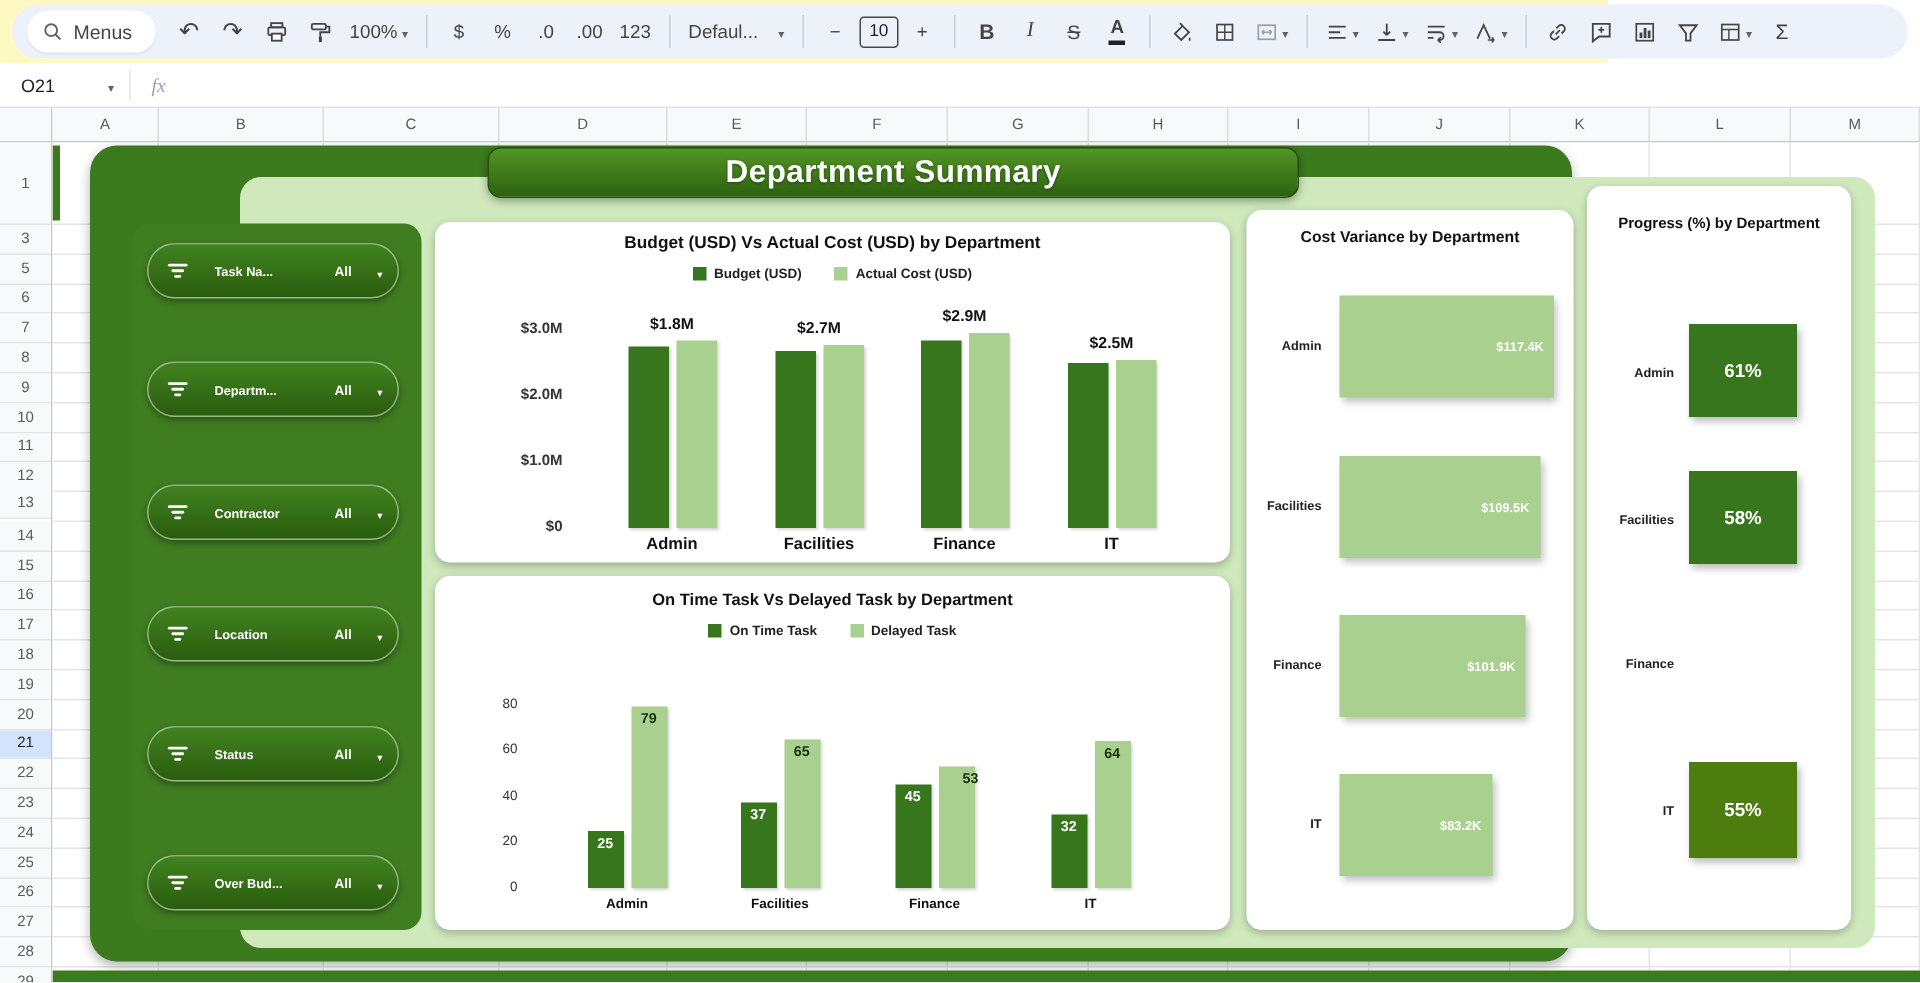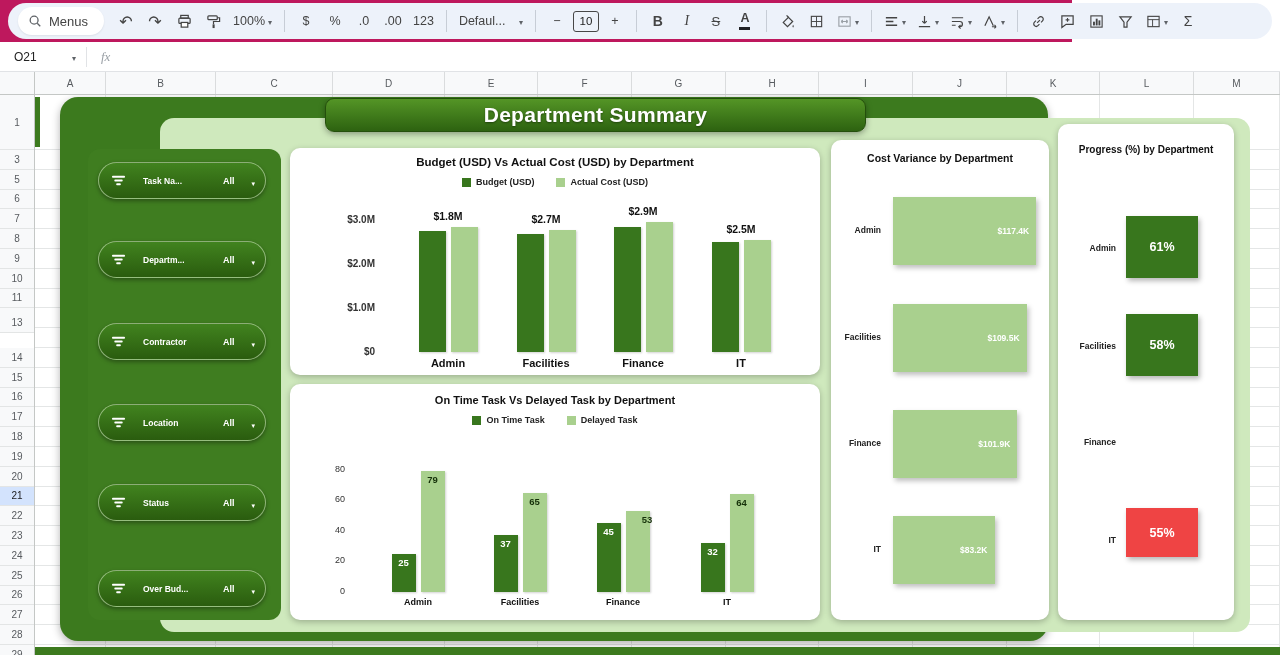--- a/index.html
+++ b/index.html
@@ -1,20 +1,20 @@
 <!DOCTYPE html>
 <html><head>
 <meta charset="utf-8">
 <style>
 *{margin:0;padding:0;box-sizing:border-box}
 html,body{width:1280px;height:655px;overflow:hidden;background:#fff;font-family:"Liberation Sans",sans-serif}
 body{position:relative}
 
 
-.toolbar{position:absolute;top:0;left:0;width:1072px;height:42px;background:#be185d}
+.toolbar{position:absolute;top:0;left:0;width:1072px;height:42px;background:#fef9c3}
 .toolbar-pill{position:absolute;left:8px;top:3px;width:1264px;height:36px;background:#edf2fa;border-radius:18px;display:flex;align-items:center;gap:3px;padding:0 10px;overflow:hidden}
 .menus-box{display:flex;align-items:center;gap:7px;background:#fff;border-radius:16px;height:28px;padding:0 16px 0 10px;color:#444;font-size:13px;box-shadow:0 1px 2px rgba(0,0,0,.08);margin-right:6px;cursor:pointer}
 .tbtn{min-width:26px;height:26px;display:flex;align-items:center;justify-content:center;color:#444;font-size:12.5px;border-radius:4px;gap:3px;padding:0 4px;cursor:pointer;white-space:nowrap}
 .glyph{font-size:16px}
 .tbtn.bold{font-weight:bold;font-size:14px}
 .tbtn.italic{font-style:italic;font-family:"Liberation Serif",serif;font-size:14px}
 .tbtn.strike{text-decoration:line-through;font-size:13px}
 .a-ul{font-weight:bold;border-bottom:3px solid #202124;padding:0 1px 1px 1px;line-height:1.1}
 .fsize-box{width:26px;height:21px;border:1px solid #474747;border-radius:3px;display:flex;align-items:center;justify-content:center;font-size:11.5px;color:#222;cursor:text}
 .tdiv{width:1px;height:22px;background:#c7cdd6;margin:0 5px;flex:none}
@@ -252,21 +252,21 @@
       <div class="row-h" style="top: 0px; height: 55px;">1</div>
       <div class="row-h" style="top: 55px; height: 19.8px;">3</div>
       <div class="row-h" style="top: 74.8px; height: 19.8px;">5</div>
       <div class="row-h" style="top: 94.6px; height: 19.8px;">6</div>
       <div class="row-h" style="top: 114.4px; height: 19.8px;">7</div>
       <div class="row-h" style="top: 134.2px; height: 19.8px;">8</div>
       <div class="row-h" style="top: 154px; height: 19.8px;">9</div>
       <div class="row-h" style="top: 173.8px; height: 19.8px;">10</div>
       <div class="row-h" style="top: 193.6px; height: 19.8px;">11</div>
       <div class="row-h" style="top: 213.4px; height: 19.8px;">12</div>
-      <div class="row-h" style="top: 218px; height: 19.8px;">13</div>
+      <div class="row-h" style="top: 231px; height: 19.8px;">13</div>
       <div class="row-h" style="top: 253px; height: 19.8px;">14</div>
       <div class="row-h" style="top: 272.8px; height: 19.8px;">15</div>
       <div class="row-h" style="top: 292.6px; height: 19.8px;">16</div>
       <div class="row-h" style="top: 312.4px; height: 19.8px;">17</div>
       <div class="row-h" style="top: 332.2px; height: 19.8px;">18</div>
       <div class="row-h" style="top: 352px; height: 19.8px;">19</div>
       <div class="row-h" style="top: 371.8px; height: 19.8px;">20</div>
       <div class="row-h sel" style="top: 391.6px; height: 19.8px;">21</div>
       <div class="row-h" style="top: 411.4px; height: 19.8px;">22</div>
       <div class="row-h" style="top: 431.2px; height: 19.8px;">23</div>
@@ -451,21 +451,21 @@
           </div>
         </div>
       <div class="card" id="card4" style="left:1023px;top:29px;width:176px;height:496px">
           <div class="c-title" style="top: 20px; font-size: 10px;">Progress (%) by Department</div>
           <div class="hcat" style="left: 0px; top: 119px; width: 58px;">Admin</div>
           <div class="sq" style="left: 68px; top: 92px; width: 72px; height: 62px; background: rgb(56, 118, 29);">61%</div>
           <div class="hcat" style="left: 0px; top: 217px; width: 58px;">Facilities</div>
           <div class="sq" style="left: 68px; top: 190px; width: 72px; height: 62px; background: rgb(56, 118, 29);">58%</div>
           <div class="hcat" style="left: 0px; top: 313px; width: 58px;">Finance</div>
           <div class="hcat" style="left: 0px; top: 411px; width: 58px;">IT</div>
-          <div class="sq" style="left: 68px; top: 384px; width: 72px; height: 49px; background: #ef4444;">55%</div>
+          <div class="sq" style="left: 68px; top: 384px; width: 72px; height: 64px; background: #4d7c0f;">55%</div>
         </div>
     </div>
   <div class="gl-v" style="left: 70px;"></div>
       <div class="gl-v" style="left: 180px;"></div>
       <div class="gl-v" style="left: 297px;"></div>
       <div class="gl-v" style="left: 409px;"></div>
       <div class="gl-v" style="left: 502px;"></div>
       <div class="gl-v" style="left: 596px;"></div>
       <div class="gl-v" style="left: 690px;"></div>
       <div class="gl-v" style="left: 783px;"></div>

